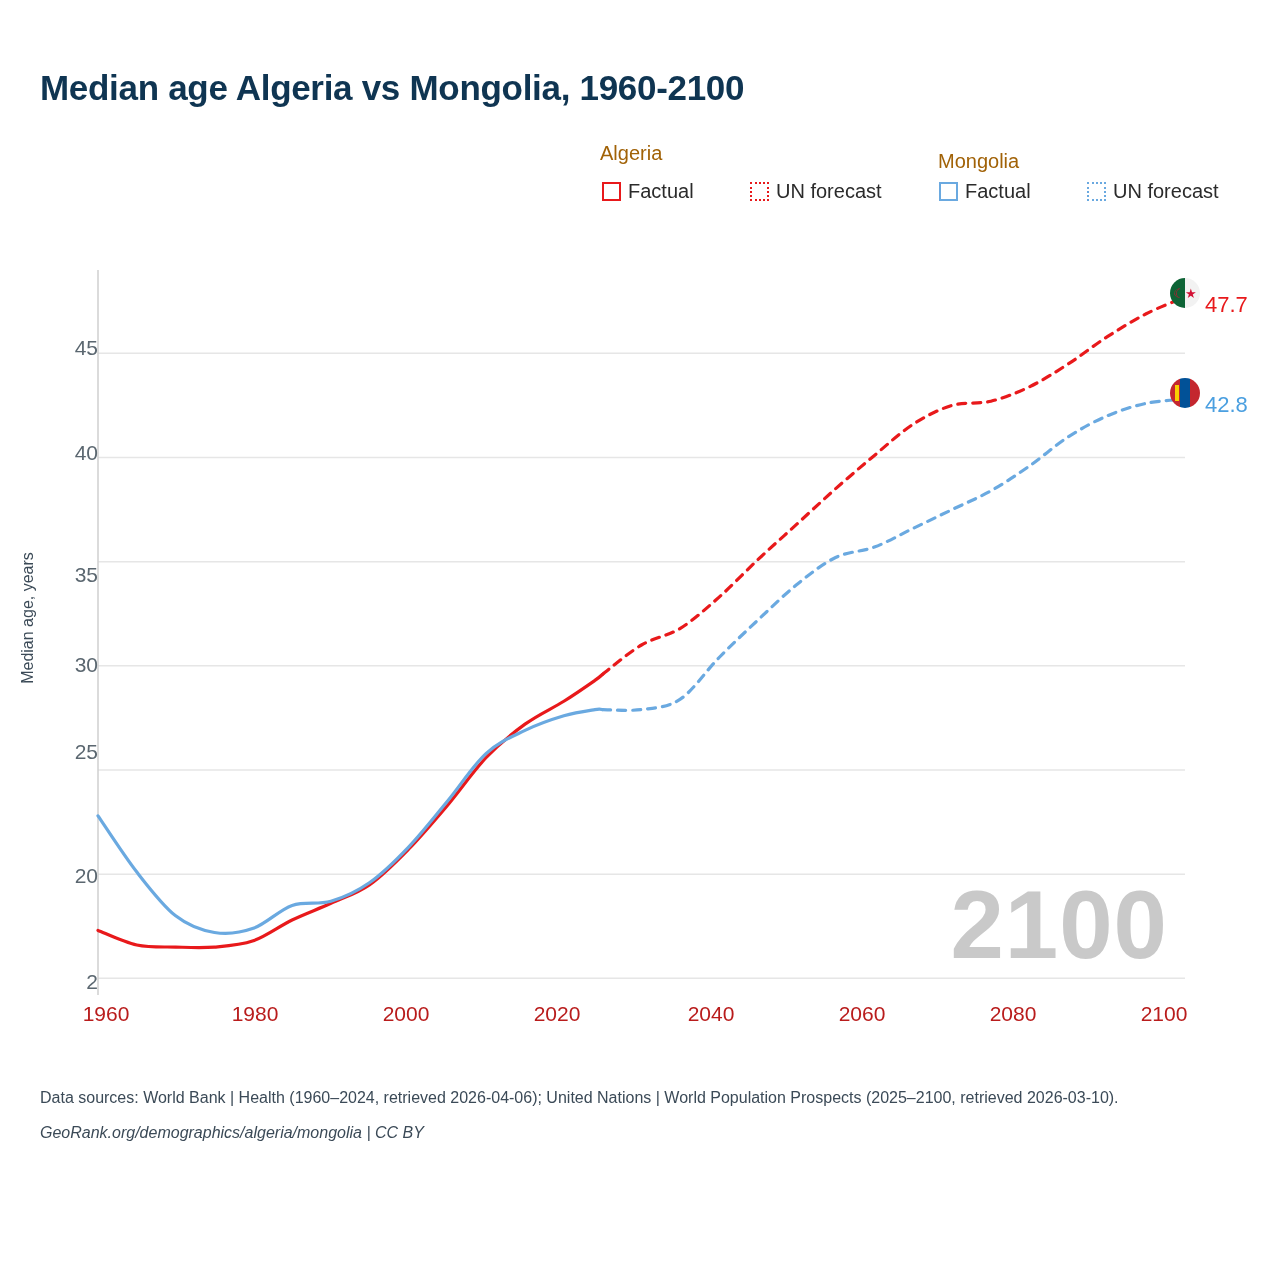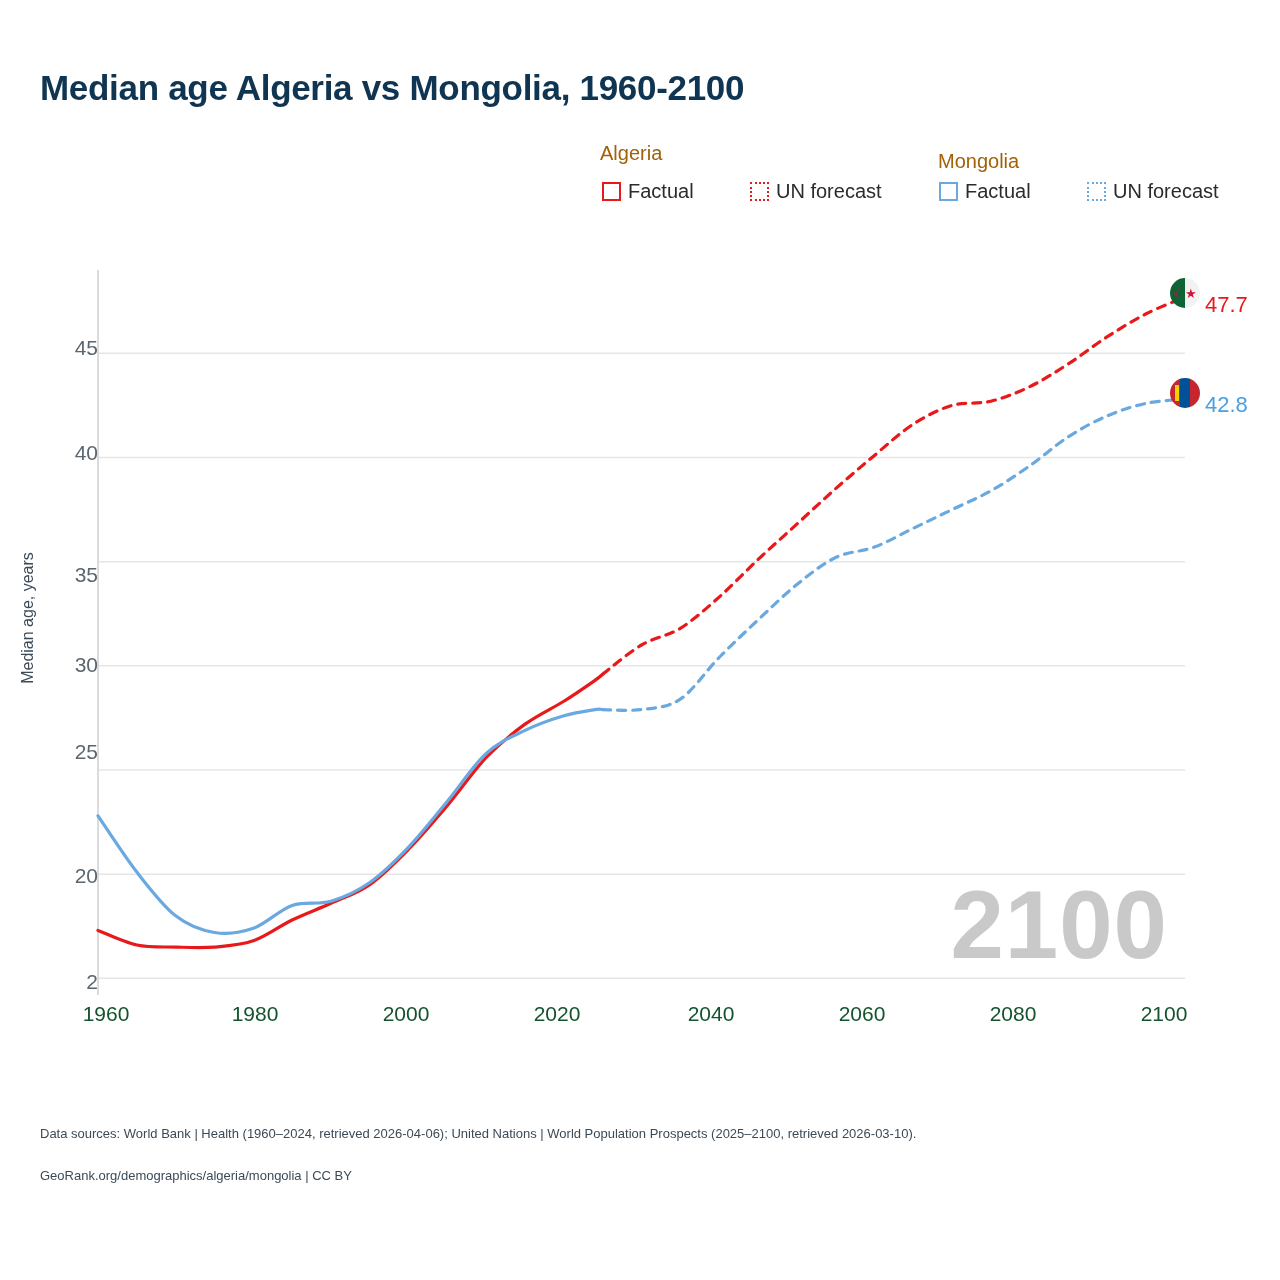--- a/index.html
+++ b/index.html
@@ -104,21 +104,21 @@
     font-size: 21px;
     color: #5b6770;
     transform: translateY(-50%);
   }
   .xtick {
     position: absolute;
     top: 762px;
     width: 120px;
     text-align: center;
     font-size: 21px;
-    color: #14532d;
+    color: #b91c1c;
     transform: translateX(-50%);
   }
   .endlabel {
     position: absolute;
     font-size: 22px;
     white-space: nowrap;
   }
   .endlabel.red { color: #e8191b; left: 1205px; top: 52px; }
   .endlabel.blue { color: #4a9fe0; left: 1205px; top: 152px; }
   .flag {
@@ -161,27 +161,27 @@
     left: 5px;
     top: 7px;
     width: 4px;
     height: 16px;
     background: #f9cf02;
   }
   
   .footer {
     position: absolute;
     left: 40px;
-    top: 1124px;
+    top: 1086px;
     width: 1180px;
-    font-size: 13px;
+    font-size: 16px;
     color: #3b4a57;
     line-height: 1.55;
   }
-  .footer .line2 { margin-top: 22px; }
+  .footer .line2 { margin-top: 10px; font-style: italic; }
   svg { display: block; }
 </style>
 </head>
 <body>
 
 <div class="page">
 
   <div class="title">Median age Algeria vs Mongolia, 1960-2100</div>
 
   <div class="legend">

